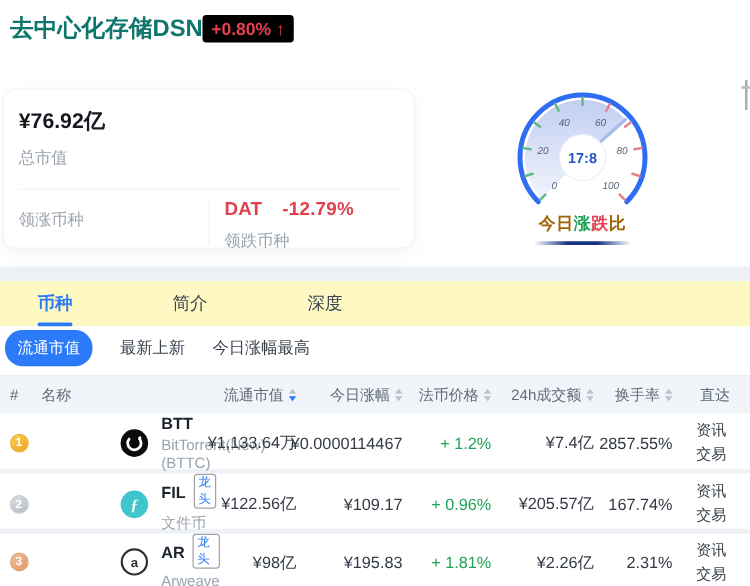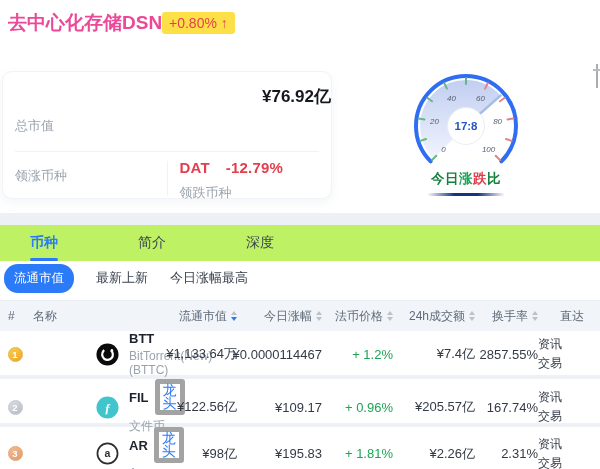--- a/index.html
+++ b/index.html
@@ -8,71 +8,71 @@
     position: relative;
     overflow: hidden;
     background: #ffffff;
     font-family: "Liberation Sans", sans-serif;
     color: #15181e;
   }
 
   
   .page-title {
     position: absolute; left: 8px; top: 10px;
-    font-size: 19px; font-weight: 700; color: #ec4899;
+    font-size: 19px; font-weight: 700; color: #0f766e;
   }
   .chg-badge {
     position: absolute; left: 162px; top: 12px;
-    background: #fde047; color: #e5404f;
-    font-size: 14px; font-weight: 400;
+    background: #000000; color: #e5404f;
+    font-size: 14px; font-weight: 700;
     padding: 4px 7px; border-radius: 3px; line-height: 1;
   }
 
   
   .card {
     position: absolute; left: 2px; top: 71px;
     width: 330px; height: 128px;
     background: #fff;
     border: 1px solid #f2f3f6; border-radius: 10px;
     box-shadow: 0 4px 10px rgba(160,170,190,.12);
   }
-  .card .cap { margin: 13px 0 0 12px; font-size: 17px; font-weight: 700; color: #15181e; text-align: right; }
+  .card .cap { margin: 13px 0 0 12px; font-size: 17px; font-weight: 700; color: #15181e; }
   .card .cap-label { margin: 9px 0 0 12px; font-size: 13px; color: #9ba3ae; }
   .card .hr { margin: 16px 0 0 12px; width: 304px; height: 1px; background: #f0f2f5; }
   .card .cols { display: flex; margin-top: 7px; }
   .card .col { flex: 1; padding-left: 12px; }
   .card .v-div { width: 1px; background: #f0f2f5; margin: 2px 0 6px; }
   .line1 { font-size: 15px; font-weight: 700; letter-spacing: .2px; }
   .line1 .pct { margin-left: 16px; }
   .gain .line1 { color: #1fa357; }
   .lose .line1 { color: #e23e4d; }
   .line2 { margin-top: 8px; font-size: 13px; color: #9ba3ae; }
 
   
   .gauge-widget { position: absolute; left: 405px; top: 62px; width: 122px; text-align: center; }
   .gauge-svg { width: 122px; height: 122px; display: block; }
   .gl { font-size: 8px; fill: #566175; font-style: italic; text-anchor: middle; font-family: "Liberation Sans", sans-serif; }
   .gauge-center { font-size: 11.5px; font-weight: 700; fill: #2456c7; text-anchor: middle; font-family: "Liberation Sans", sans-serif; }
   .gauge-label { margin-top: -14px; font-size: 13.5px; font-weight: 600; letter-spacing: .5px; }
-  .g-blue { color: #15803d; } .g-green { color: #1fa357; } .g-red { color: #e23e4d; }
+  .g-blue { color: #a16207; } .g-green { color: #1fa357; } .g-red { color: #e23e4d; }
   .gauge-underline {
     margin: 5px auto 0; width: 78px; height: 3px; border-radius: 2px;
     background: linear-gradient(90deg, rgba(22,51,127,0) 0%, #16337f 35%, #16337f 65%, rgba(22,51,127,0) 100%);
   }
 
   
   .edge-art { position: absolute; right: -2px; top: 64px; width: 10px; height: 26px; }
   .edge-art .bar-v { position: absolute; left: 4px; top: 0; width: 2px; height: 24px; background: #a9adb3; }
   .edge-art .bar-h { position: absolute; left: 1px; top: 5px; width: 8px; height: 2px; background: #b7bbc0; }
 
   
   .band { position: absolute; left: 0; top: 213px; width: 600px; height: 12px; background: #edf1f6; }
   .tabs {
     position: absolute; left: 0; top: 225px; width: 600px; height: 36px;
-    background: #bef264; display: flex; align-items: center; padding-left: 30px; gap: 80px;
+    background: #fef9c3; display: flex; align-items: center; padding-left: 30px; gap: 80px;
   }
   .tab { font-size: 14px; color: #3a4350; position: relative; cursor: pointer; }
   .tab.active { color: #2b7af7; font-weight: 700; }
   .tab.active::after {
     content: ""; position: absolute; left: 50%; transform: translateX(-50%);
     bottom: -9px; width: 28px; height: 3px; background: #2b7af7; border-radius: 2px;
   }
   .pills { position: absolute; left: 4px; top: 264px; height: 28px; display: flex; align-items: center; gap: 22px; }
   .pill-active {
     background: #2b7af7; color: #fff; border: none;
@@ -101,25 +101,25 @@
   .sort .up { border-bottom: 4px solid #b9c2cd; }
   .sort .down { border-top: 4px solid #b9c2cd; }
   .sort.desc .down { border-top-color: #2b7af7; }
 
   .tr { height: 48px; background: #fff; border-bottom: 4px solid #eef2f6; cursor: pointer; }
   .td { display: flex; justify-content: flex-end; align-items: center; font-size: 13px; color: #333a45; }
   .td-rank { justify-content: center; }
   .td-name { justify-content: flex-start; padding-left: 66px; gap: 10px; }
   .name-block { display: flex; flex-direction: column; }
   .sym-row { display: flex; align-items: center; gap: 6px; font-size: 13px; font-weight: 700; color: #1c232e; }
-  .tag { font-size: 14px; color: #2b7af7; border: 5px solid #a3a3a3; border-radius: 3px; padding: 0 3px; line-height: 13px; font-weight: 400; }
+  .tag { font-size: 10px; color: #2b7af7; border: 1px solid #a3a3a3; border-radius: 3px; padding: 0 3px; line-height: 13px; font-weight: 400; }
   .tag:empty { display: none; }
   .subtitle { font-size: 12px; color: #9aa3ad; margin-top: 3px; }
   .up-green { color: #1fa357; }
-  .td-direct { flex-direction: column; align-items: flex-start; justify-content: center; gap: 2px; }
+  .td-direct { flex-direction: column; align-items: center; justify-content: center; gap: 2px; }
   .lnk { font-size: 12px; color: #39414d; text-decoration: none; line-height: 17px; cursor: pointer; }
 
   .rank {
     width: 15px; height: 15px; border-radius: 50%;
     display: flex; align-items: center; justify-content: center;
     color: #fff; font-size: 9.5px; font-weight: 700;
   }
   .rank-1 { background: linear-gradient(145deg,#fbcf4d,#eda426); border: 1px solid #e9b23a; }
   .rank-2 { background: linear-gradient(145deg,#d9dde2,#b7bdc6); border: 1px solid #c2c8d0; }
   .rank-3 { background: linear-gradient(145deg,#f2bd94,#e09a6a); border: 1px solid #e2a577; }

